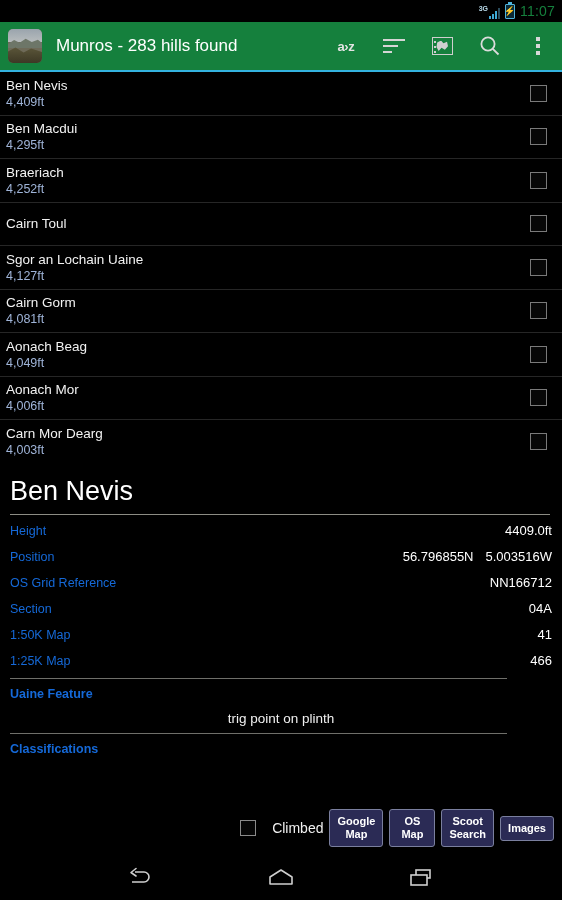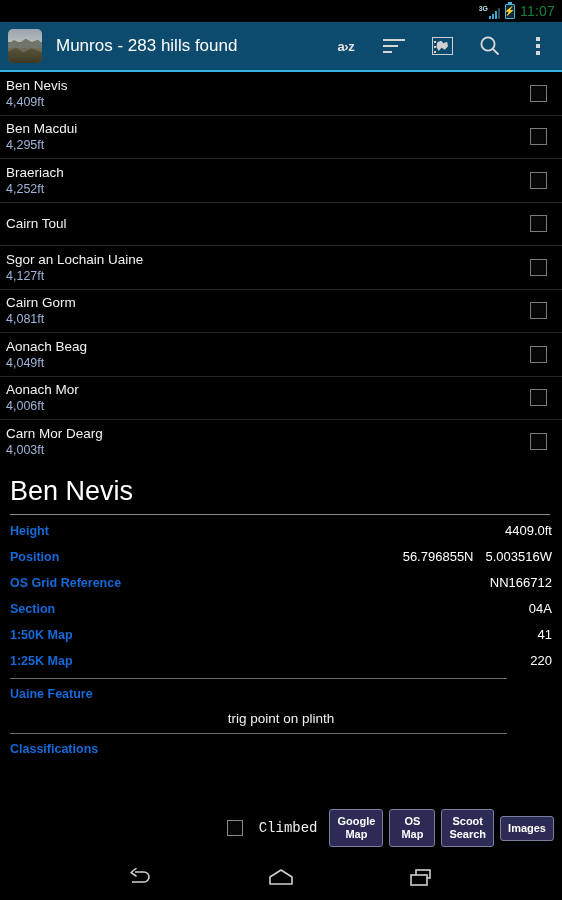--- a/index.html
+++ b/index.html
@@ -82,21 +82,21 @@
     font-size: 14px;
     color: #15803d;
     letter-spacing: 0.2px;
   }
 
   
   .action-bar {
     height: 48px;
     display: flex;
     align-items: center;
-    background: #0c4a6e;
+    background: #15803d;
     padding-left: 8px;
     flex: 0 0 auto;
   }
   .app-logo {
     width: 34px; height: 34px;
     border-radius: 5px;
     overflow: hidden;
     flex: 0 0 auto;
     background: #6e6a58;
     position: relative;
@@ -228,21 +228,21 @@
   }
 
   .d-row {
     display: flex;
     align-items: baseline;
     justify-content: space-between;
     padding: 8px 2px 3px 2px;
   }
   .d-label {
     font-size: 12.5px;
-    font-weight: bold;
+    font-weight: normal;
     color: #1569d8;
     white-space: nowrap;
   }
   .d-value {
     font-size: 13px;
     color: #ffffff;
     white-space: nowrap;
     text-align: right;
   }
   .d-value .pos-lat { margin-right: 12px; }
@@ -273,22 +273,20 @@
     align-items: center;
     justify-content: flex-end;
     gap: 6px;
     padding: 0 8px 8px 8px;
     background: #000;
   }
   .climbed-wrap {
     display: flex;
     align-items: center;
     gap: 16px;
-    margin-right: 6px;
-    font-family: Liberation Mono, monospace;
   }
   .climbed-box {
     width: 16px; height: 16px;
     border: 1.5px solid #8a8a8a;
     background: #060606;
   }
   .climbed-label {
     font-size: 14px;
     color: #f0f0f0;
   }
@@ -491,21 +489,21 @@
       <span class="d-value">04A</span>
     </div>
 
     <div class="d-row">
       <span class="d-label">1:50K Map</span>
       <span class="d-value">41</span>
     </div>
 
     <div class="d-row">
       <span class="d-label">1:25K Map</span>
-      <span class="d-value">220</span>
+      <span class="d-value">466</span>
     </div>
 
     <div class="section-rule"></div>
     <div class="d-block-label">Uaine Feature</div>
     <div class="d-block-value">trig point on plinth</div>
     <div class="section-rule"></div>
 
     <div class="d-block-label">Classifications</div>
   </div>
 

